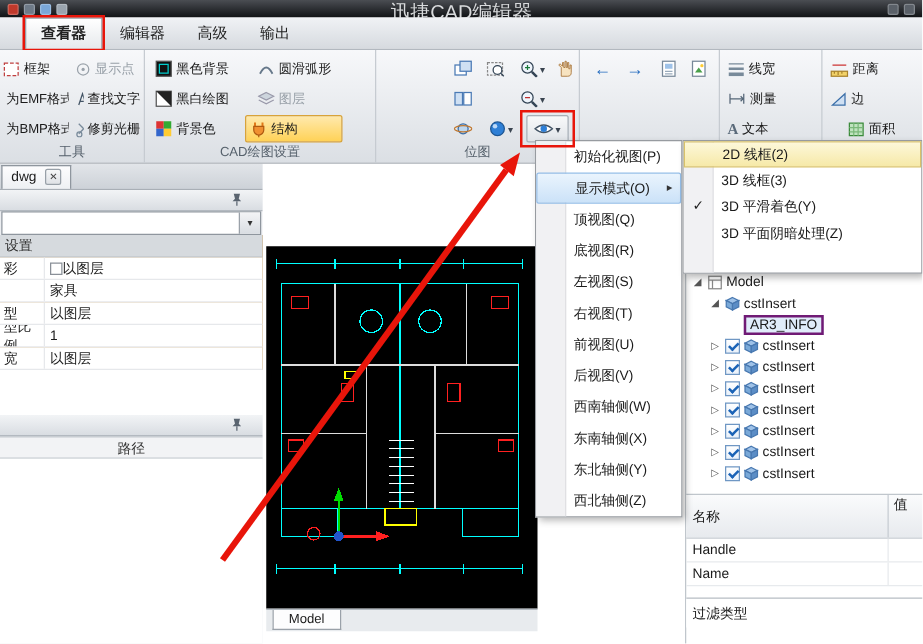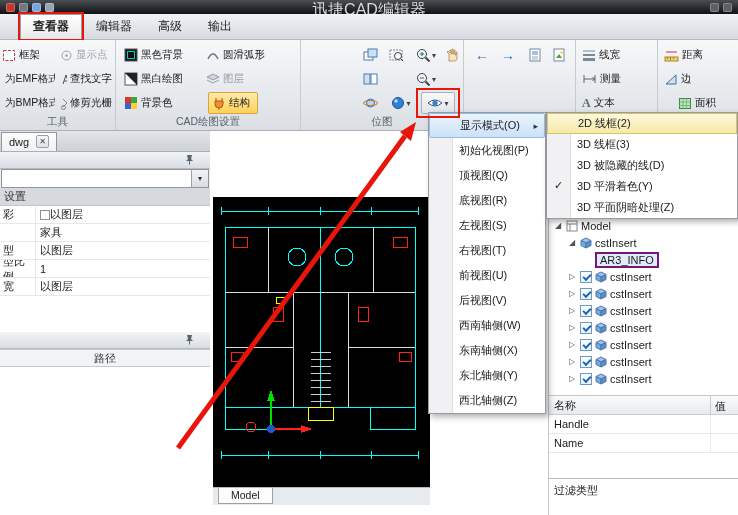--- a/index.html
+++ b/index.html
@@ -56,21 +56,21 @@
 
 
 .rpanel{left:548px;top:131px;width:190px;height:384px;background:#fff;border-left:1px solid #c0c6cc;z-index:4}
 .tree{position:absolute;left:0;top:86px;width:100%}
 .trow{display:flex;align-items:center;height:17px;gap:3px}
 .exp{width:10px;text-align:center;font-size:8px;color:#555}
 .cb{width:12px;height:12px;border:1px solid #6f97c4;background:linear-gradient(#fff,#e9f1fa);position:relative;flex:none}
 .cb::after{content:"";position:absolute;left:2px;top:2px;width:6px;height:3px;border-left:2px solid #1b63b6;border-bottom:2px solid #1b63b6;transform:rotate(-45deg)}
 .selbox{background:#e0ecfa;border:2px solid #701a75;padding:0 3px}
 .detail{position:absolute;left:0;top:264px;width:190px}
-.dhead{display:flex;height:20px;background:linear-gradient(#fafbfc,#e7eaee);border-top:1px solid #c0c6cc;border-bottom:1px solid #c6ccd2;align-items:flex-end}
+.dhead{display:flex;height:36px;background:linear-gradient(#fafbfc,#e7eaee);border-top:1px solid #c0c6cc;border-bottom:1px solid #c6ccd2;align-items:flex-start}
 .dhc1{width:162px;padding-left:5px;border-right:1px solid #c6ccd2;height:100%;display:flex;align-items:center}
 .dhc2{padding-left:4px}
 .drow{display:flex;height:19px;border-bottom:1px solid #e7eaed;align-items:center}
 .drc1{width:162px;padding-left:5px;border-right:1px solid #e7eaed;height:100%;display:flex;align-items:center}
 .filterbar{position:absolute;left:0;top:347px;width:190px;height:24px;border-top:1px solid #b7bdc4;background:#fff;padding:4px 0 0 5px}
 
 
 .menu{left:428px;top:112px;width:118px;height:302px;background:#fff;border:1px solid #979ba0;box-shadow:3px 3px 6px rgba(0,0,0,.3);z-index:50}
 .mgutter{position:absolute;left:0;top:0;bottom:0;width:24px;background:#f1f1f3;border-right:1px solid #e0e0e3}
 .mi{position:relative;height:25px;display:flex;align-items:center;padding:0 6px 0 30px;z-index:1}
@@ -189,21 +189,21 @@
           </svg>
         <span>圆滑弧形</span>
       </div>
       <div class="rbtn dis" style="left:86px;top:28px">
         <svg width="14" height="12">
             <path d="M7 1 L13 4 7 7 1 4Z" fill="#cdd5dd" stroke="#99a"></path>
             <path d="M1 7 L7 10 13 7" fill="none" stroke="#99a"></path>
           </svg>
         <span>图层</span>
       </div>
-      <div class="rbtn activeb" style="left:92px;top:52px;width:50px">
+      <div class="rbtn activeb" style="left:80px;top:52px;width:78px">
         <svg width="14" height="13">
             <path d="M4 1v3M10 1v3" stroke="#e07818" stroke-width="1.6"></path>
             <path d="M3 4h8v3a4 4 0 0 1-8 0z" fill="#f09030" stroke="#b05a10"></path>
             <line x1="7" y1="11" x2="7" y2="13" stroke="#b05a10"></line>
           </svg>
         <span>结构</span>
       </div>
       <div class="rlabel">CAD绘图设置</div>
     </div>
 
@@ -599,27 +599,27 @@
         <span class="dhc2"></span>
       </div>
     </div>
     <div class="filterbar">
       <span>过滤类型</span>
     </div>
   </div>
 
   <div class="abs menu">
     <div class="mgutter"></div>
+    <div class="mi">
+        <span>初始化视图(P)</span>
+      </div>
     <div class="mi hl">
       <span>显示模式(O)</span>
       <span class="subarr">▸</span>
     </div>
-    <div class="mi">
-        <span>初始化视图(P)</span>
-      </div>
     <div class="mi">
         <span>顶视图(Q)</span>
       </div>
     <div class="mi">
         <span>底视图(R)</span>
       </div>
     <div class="mi">
         <span>左视图(S)</span>
       </div>
     <div class="mi">
@@ -647,23 +647,20 @@
 
   <div class="abs submenu">
     <div class="mgutter"></div>
     <div class="smi hl">
         <span>2D 线框(2)</span>
       </div>
     <div class="smi">
         <span>3D 线框(3)</span>
       </div>
     <div class="smi">
-        <span>3D 被隐藏的线(D)</span>
-      </div>
-    <div class="smi">
       <span class="mcheck">✓</span>
       <span>3D 平滑着色(Y)</span>
     </div>
     <div class="smi">
         <span>3D 平面阴暗处理(Z)</span>
       </div>
   </div>
 
   <div class="abs redbox2"></div>
 

